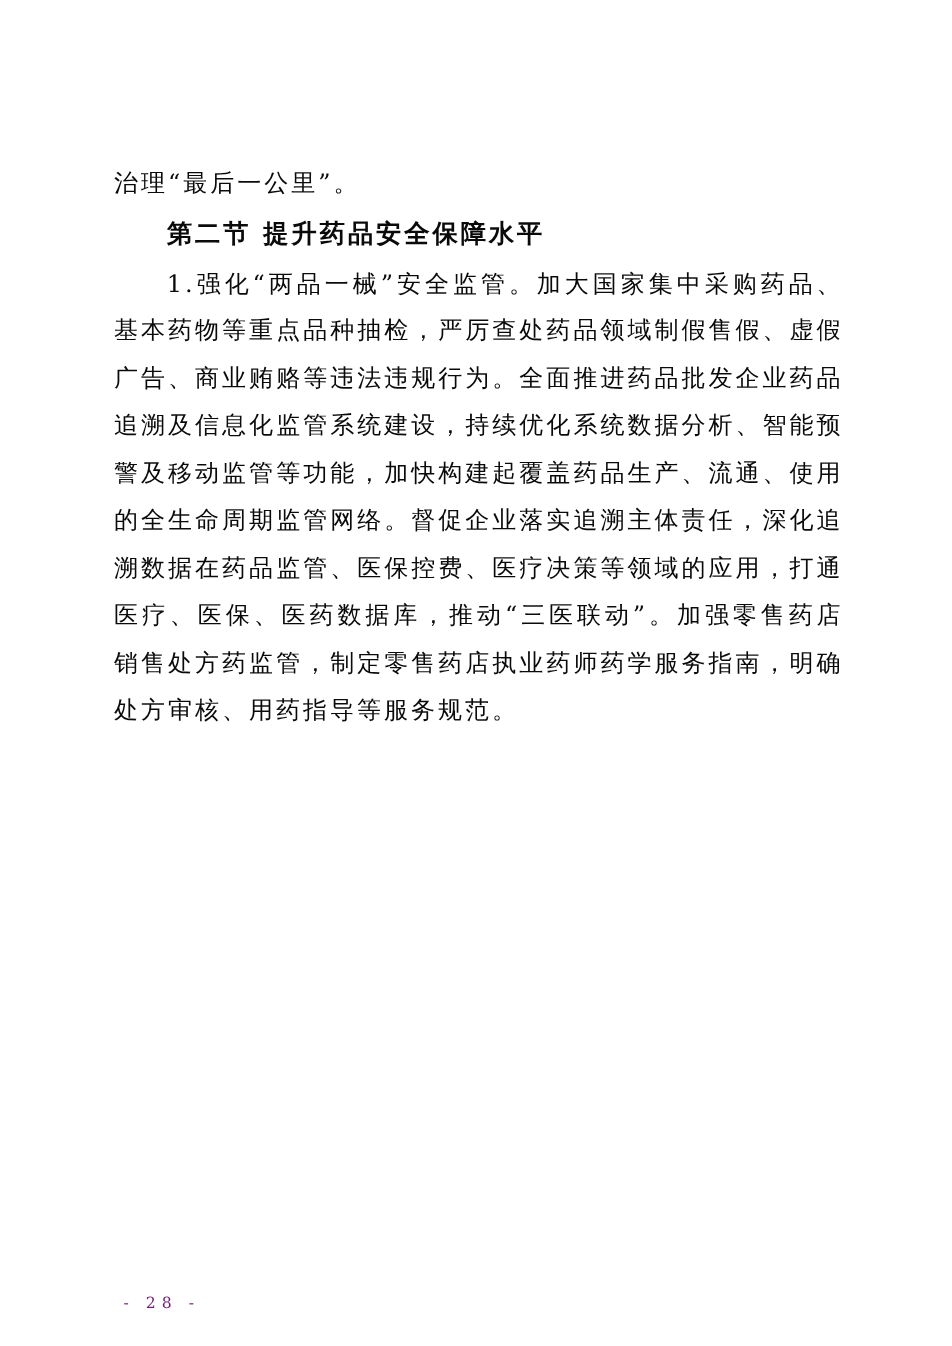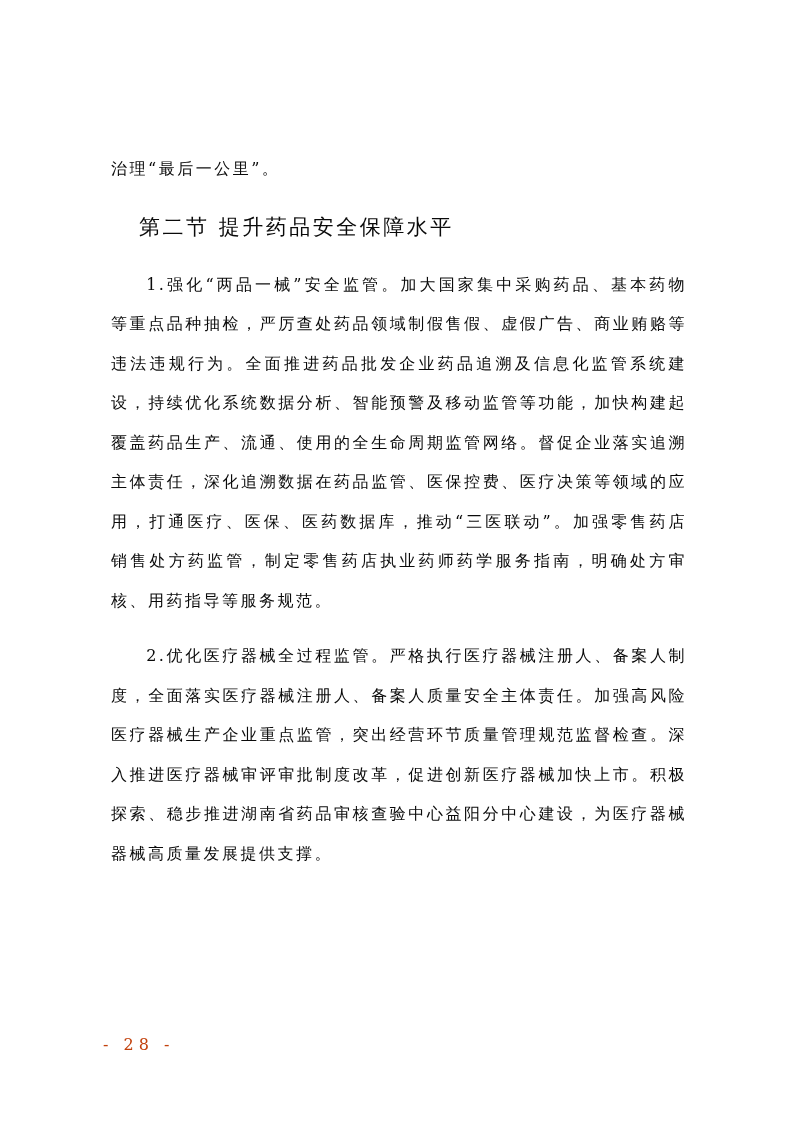--- a/index.html
+++ b/index.html
@@ -16,65 +16,64 @@
     font-family: "DejaVu Serif", "Liberation Serif", serif;
     color: #0a0a0a;
   }
   .content {
     position: absolute;
     left: 95px;
     top: 133px;
     width: 608px;
   }
   .body-text {
-    margin: 16px;
-    font-size: 16px;
+    margin: 0;
+    font-size: 20px;
     line-height: 39.5px;
     letter-spacing: 2.5px;
     text-align: justify;
     text-justify: inter-character;
   }
   .indent-2em {
     text-indent: 2.2em;
   }
   .no-indent {
     text-indent: 0;
   }
   .section-heading {
     margin: 0;
     font-size: 21px;
     line-height: 44px;
-    font-weight: normal;
+    font-weight: bold;
     letter-spacing: 2.5px;
     text-indent: 2.1em;
   }
   .lead {
     font-weight: normal;
   }
   .page-number {
     position: absolute;
     left: 103px;
-    top: 1034px;
-    font-size: 16px;
+    top: 1076px;
+    font-size: 13px;
     line-height: 22px;
     letter-spacing: 5px;
-    color: #c2410c;
+    color: #701a75;
   }
 </style>
 </head>
 <body>
 
 <div class="page">
   <div class="content">
 
     <p class="body-text no-indent">治理“最后一公里”。</p>
 
     <h2 class="section-heading">第二节 提升药品安全保障水平</h2>
 
     <p class="body-text indent-2em"><b class="lead">1.强化“两品一械”安全监管。</b><span>加大国家集中采购药品、基本药物等重点品种抽检，严厉查处药品领域制假售假、虚假广告、商业贿赂等违法违规行为。全面推进药品批发企业药品追溯及信息化监管系统建设，持续优化系统数据分析、智能预警及移动监管等功能，加快构建起覆盖药品生产、流通、使用的全生命周期监管网络。督促企业落实追溯主体责任，深化追溯数据在药品监管、医保控费、医疗决策等领域的应用，打通医疗、医保、医药数据库，推动“三医联动”。加强零售药店销售处方药监管，制定零售药店执业药师药学服务指南，明确处方审核、用药指导等服务规范。</span></p>
 
-    <p class="body-text indent-2em"><b class="lead">2.优化医疗器械全过程监管。</b><span>严格执行医疗器械注册人、备案人制度，全面落实医疗器械注册人、备案人质量安全主体责任。加强高风险医疗器械生产企业重点监管，突出经营环节质量管理规范监督检查。深入推进医疗器械审评审批制度改革，促进创新医疗器械加快上市。积极探索、稳步推进湖南省药品审核查验中心益阳分中心建设，为医疗器械器械高质量发展提供支撑。</span></p>
 
 
   </div>
 
   <div class="page-number">- 28 -</div>
 </div>
 
 </body></html>

